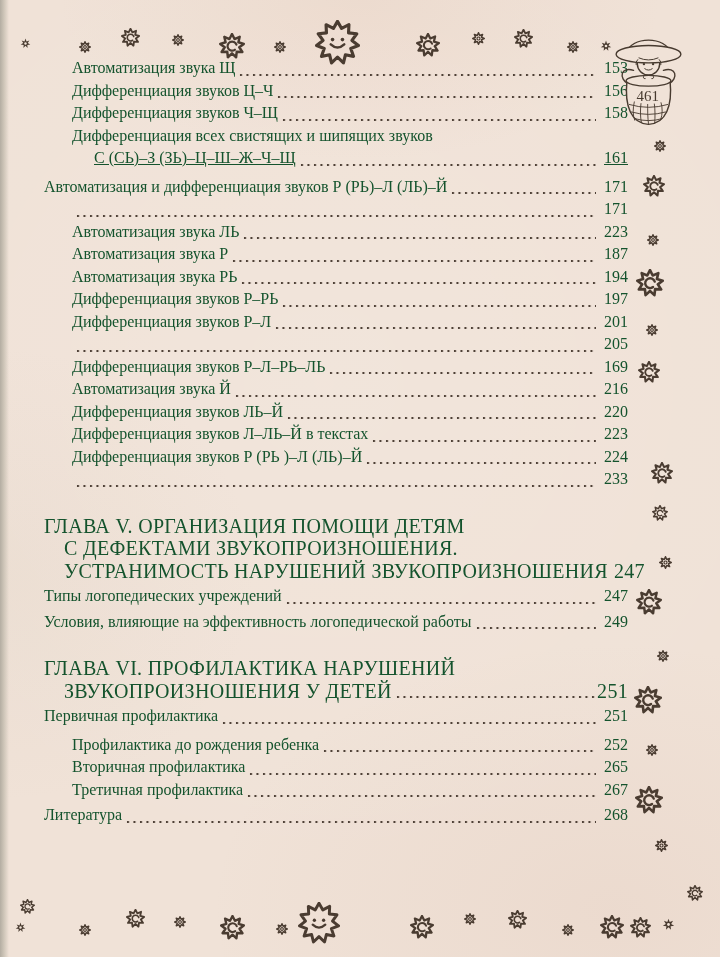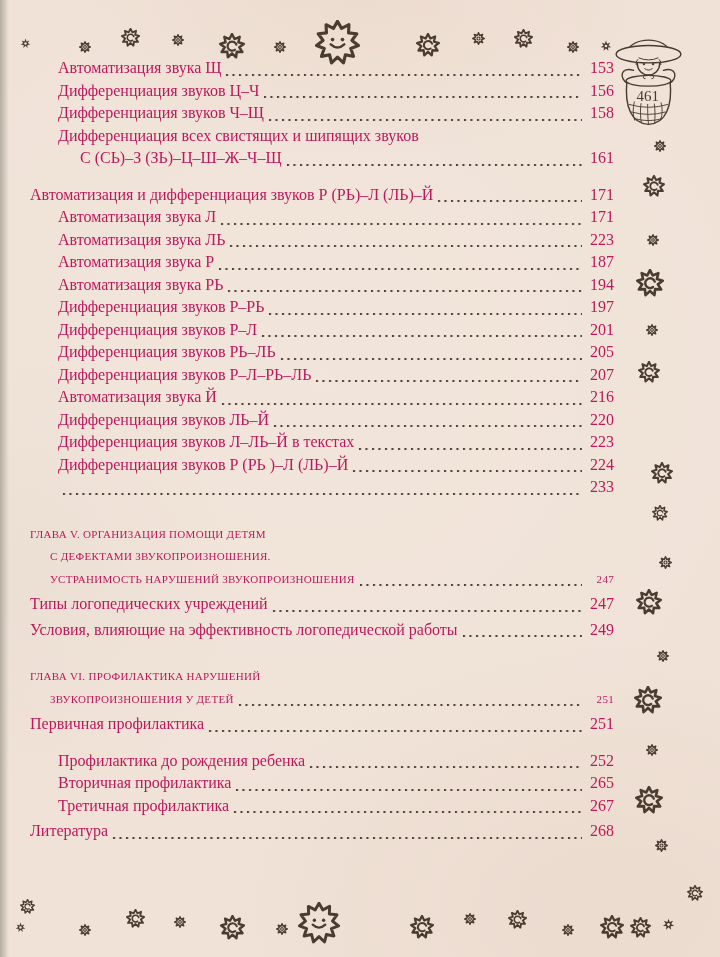--- a/index.html
+++ b/index.html
@@ -16,41 +16,41 @@
       radial-gradient(120% 90% at 45% 40%, rgba(255,255,255,0.10), rgba(0,0,0,0) 60%),
       radial-gradient(80% 40% at 85% 95%, rgba(196,150,130,0.10), rgba(0,0,0,0) 70%),
       radial-gradient(70% 28% at 50% 0%, rgba(214,170,150,0.14), rgba(0,0,0,0) 60%),
       radial-gradient(60% 40% at 0% 60%, rgba(180,170,150,0.08), rgba(0,0,0,0) 60%);
   }
   .page-edge-left{
     position:absolute;left:0;top:0;bottom:0;width:9px;z-index:2;
     background:linear-gradient(to right,#b4ada2 0%,#cfc6b9 45%,rgba(207,198,185,0) 100%);
   }
   .content{
-    position:absolute;left:30px;top:57px;width:584px;z-index:3;
-    color:#be185d;
+    position:absolute;left:44px;top:57px;width:584px;z-index:3;
+    color:#14532d;
   }
   .row{
     display:flex;align-items:baseline;
     line-height:22.5px;font-size:16px;white-space:nowrap;
   }
   .row .t{flex:0 0 auto;}
   .row .dots{
     flex:1 1 auto;height:14px;align-self:flex-end;
     margin:0 2px 0 4px;
     background:radial-gradient(circle at 2px 9px,#4e4036 1.05px,rgba(0,0,0,0) 1.45px);
     background-size:6.5px 14px;background-repeat:repeat-x;
   }
   .row .pg{flex:0 0 auto;min-width:30px;text-align:right;}
-  .chapter{letter-spacing:0.3px;font-size:11px;}
+  .chapter{letter-spacing:0.3px;font-size:20px;}
   .ind-0{padding-left:0;}
   .ind-1{padding-left:28px;}
-  .ind-2{padding-left:50px;}
+  .ind-2{padding-left:50px;text-decoration:underline;}
   .ind-c{padding-left:20px;}
-  .gap-s{margin-top:14px;justify-content:center;}
+  .gap-s{margin-top:6px;justify-content:center;}
   .gap-m{margin-top:3px;}
   .gap-l{margin-top:24px;}
   .decor{position:absolute;inset:0;z-index:4;pointer-events:none;}
   .badge{position:absolute;left:607px;top:22px;width:83px;height:120px;z-index:5;}
   .badge text{font-family:"Liberation Serif","DejaVu Serif",serif;}
 </style>
 </head>
 <body>
 
 <div class="page-edge-left"></div>
@@ -79,21 +79,20 @@
       <span class="t">С (СЬ)–З (ЗЬ)–Ц–Ш–Ж–Ч–Щ</span>
       <span class="dots"></span>
       <span class="pg">161</span>
     </div>
     <div class="row ind-0 gap-s">
       <span class="t">Автоматизация и дифференциация звуков Р (РЬ)–Л (ЛЬ)–Й</span>
       <span class="dots"></span>
       <span class="pg">171</span>
     </div>
     <div class="row ind-1">
-      <span class="t">Автоматизация звука Л</span>
       <span class="dots"></span>
       <span class="pg">171</span>
     </div>
     <div class="row ind-1">
       <span class="t">Автоматизация звука ЛЬ</span>
       <span class="dots"></span>
       <span class="pg">223</span>
     </div>
     <div class="row ind-1">
       <span class="t">Автоматизация звука Р</span>
@@ -109,28 +108,27 @@
       <span class="t">Дифференциация звуков Р–РЬ</span>
       <span class="dots"></span>
       <span class="pg">197</span>
     </div>
     <div class="row ind-1">
       <span class="t">Дифференциация звуков Р–Л</span>
       <span class="dots"></span>
       <span class="pg">201</span>
     </div>
     <div class="row ind-1">
-      <span class="t">Дифференциация звуков РЬ–ЛЬ</span>
       <span class="dots"></span>
       <span class="pg">205</span>
     </div>
     <div class="row ind-1">
       <span class="t">Дифференциация звуков Р–Л–РЬ–ЛЬ</span>
       <span class="dots"></span>
-      <span class="pg">207</span>
+      <span class="pg">169</span>
     </div>
     <div class="row ind-1">
       <span class="t">Автоматизация звука Й</span>
       <span class="dots"></span>
       <span class="pg">216</span>
     </div>
     <div class="row ind-1">
       <span class="t">Дифференциация звуков ЛЬ–Й</span>
       <span class="dots"></span>
       <span class="pg">220</span>

